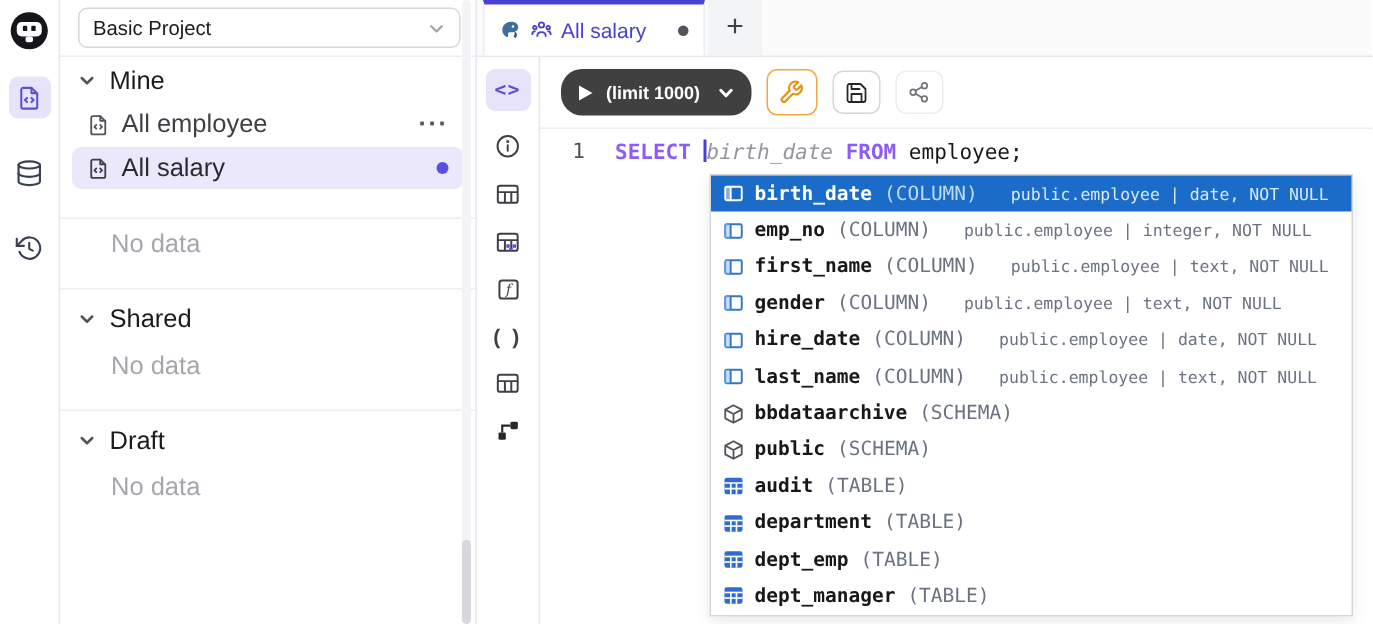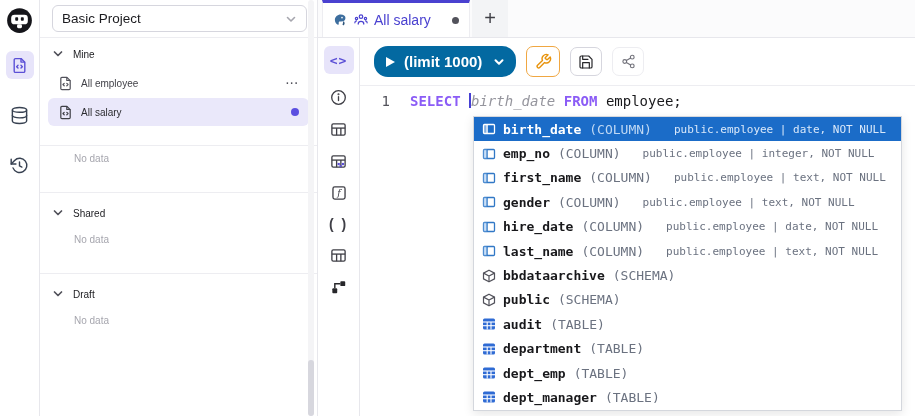--- a/index.html
+++ b/index.html
@@ -21,21 +21,21 @@
   
   .panel { width:278px; flex:0 0 278px; border-right:1px solid #e7e7ec; position:relative; background:#fff; }
   .panel-header { height:38px; border-bottom:1px solid #ededf1; display:flex; align-items:center; padding:0 10px 0 12px; }
   .project-select { flex:1; height:27px; border:1px solid #d6d6de; border-radius:6px; display:flex; align-items:center; justify-content:space-between; padding:0 9px; color:#1b1b1f; background:#fff; }
   .search-row { display:flex; align-items:center; padding:9px 8px 8px 12px; gap:9px; }
   .search-box { flex:1; height:28px; border:1px solid #d6d6de; border-radius:6px; display:flex; align-items:center; gap:6px; padding:0 8px; background:#fff; }
   .search-box input { border:none; outline:none; flex:1; font:13px "Liberation Sans", sans-serif; color:#18181b; background:transparent; }
   .search-box input::placeholder { color:#a6a6ae; }
   .import-btn { width:24px; height:24px; display:flex; align-items:center; justify-content:center; color:#3f3f46; }
 
-  .tree { font-size:10px; }
+  .tree { font-size:17px; }
   .section { }
   .section.bordered { border-top:1px solid #ededf1; margin-top:8px; }
   .section-head { display:flex; align-items:center; gap:9px; height:28px; padding:0 12px; margin-top:6px; color:#1b1b1f; font-weight:500; }
   .sheet-item { height:28px; margin:1px 8px; border-radius:6px; display:flex; align-items:center; gap:8px; padding:0 10px; color:#3f3f46; }
   .sheet-item.selected { background:#eae8fa; color:#2b2b30; }
   .item-menu { margin-left:auto; color:#52525b; letter-spacing:1px; font-weight:bold; }
   .dot-indigo { margin-left:auto; width:8px; height:8px; border-radius:50%; background:#5b4fe0; }
   .empty-label { color:#a6a6ae; padding:7px 12px 4px 34px; height:28px; }
   .section-pad { height:10px; }
   .panel-scroll { position:absolute; top:0; right:3px; width:6px; bottom:0; background:#f4f4f6; border-radius:3px; }
@@ -48,21 +48,21 @@
   .tab-dot { margin-left:auto; width:7px; height:7px; border-radius:50%; background:#52525b; }
   .newtab { width:36px; margin-left:2px; background:#f3f4f6; display:flex; align-items:center; justify-content:center; color:#3f3f46; font-size:20px; font-weight:300; }
 
   .main-body { flex:1; display:flex; min-height:0; }
   .iconstrip { width:42px; flex:0 0 42px; border-right:1px solid #e7e7ec; display:flex; flex-direction:column; align-items:center; padding-top:8px; gap:15px; color:#3f3f46; }
   .strip-active { width:30px; height:28px; background:#e7e4fa; border-radius:6px; display:flex; align-items:center; justify-content:center; color:#5b4fd6; font-family:"DejaVu Sans Mono", monospace; font-weight:bold; font-size:13px; letter-spacing:1px; }
   .paren-glyph { font-size:14px; font-weight:bold; letter-spacing:2px; color:#3f3f46; }
 
   .editor-col { flex:1; display:flex; flex-direction:column; position:relative; min-width:0; }
   .toolbar { height:48px; border-bottom:1px solid #ededf1; display:flex; align-items:center; gap:10px; padding-left:14px; background:#fff; }
-  .run-btn { height:31px; background:#0369a1; border-radius:14px; color:#fff; display:flex; align-items:center; gap:9px; padding:0 11px 0 12px; font-size:15px; font-weight:bold; }
+  .run-btn { height:31px; background:#404040; border-radius:14px; color:#fff; display:flex; align-items:center; gap:9px; padding:0 11px 0 12px; font-size:12px; font-weight:bold; }
   .play-tri { width:0; height:0; border-left:9px solid #fff; border-top:5.5px solid transparent; border-bottom:5.5px solid transparent; }
   .tool-btn { height:31px; width:34px; border-radius:7px; display:flex; align-items:center; justify-content:center; background:#fff; }
   .wrench { border:1px solid #f0a742; }
   .save { border:1px solid #d6d6de; height:29px; width:32px; }
   .share { border:1px solid #ededf1; height:29px; width:32px; }
 
   .editor { flex:1; position:relative; background:#fff; font-family:"DejaVu Sans Mono", monospace; }
   .code-line { display:flex; padding-top:7px; font-size:14px; line-height:17px; white-space:pre; }
   .lineno { width:30px; text-align:right; color:#52525b; flex:0 0 30px; }
   .code { margin-left:20px; }

